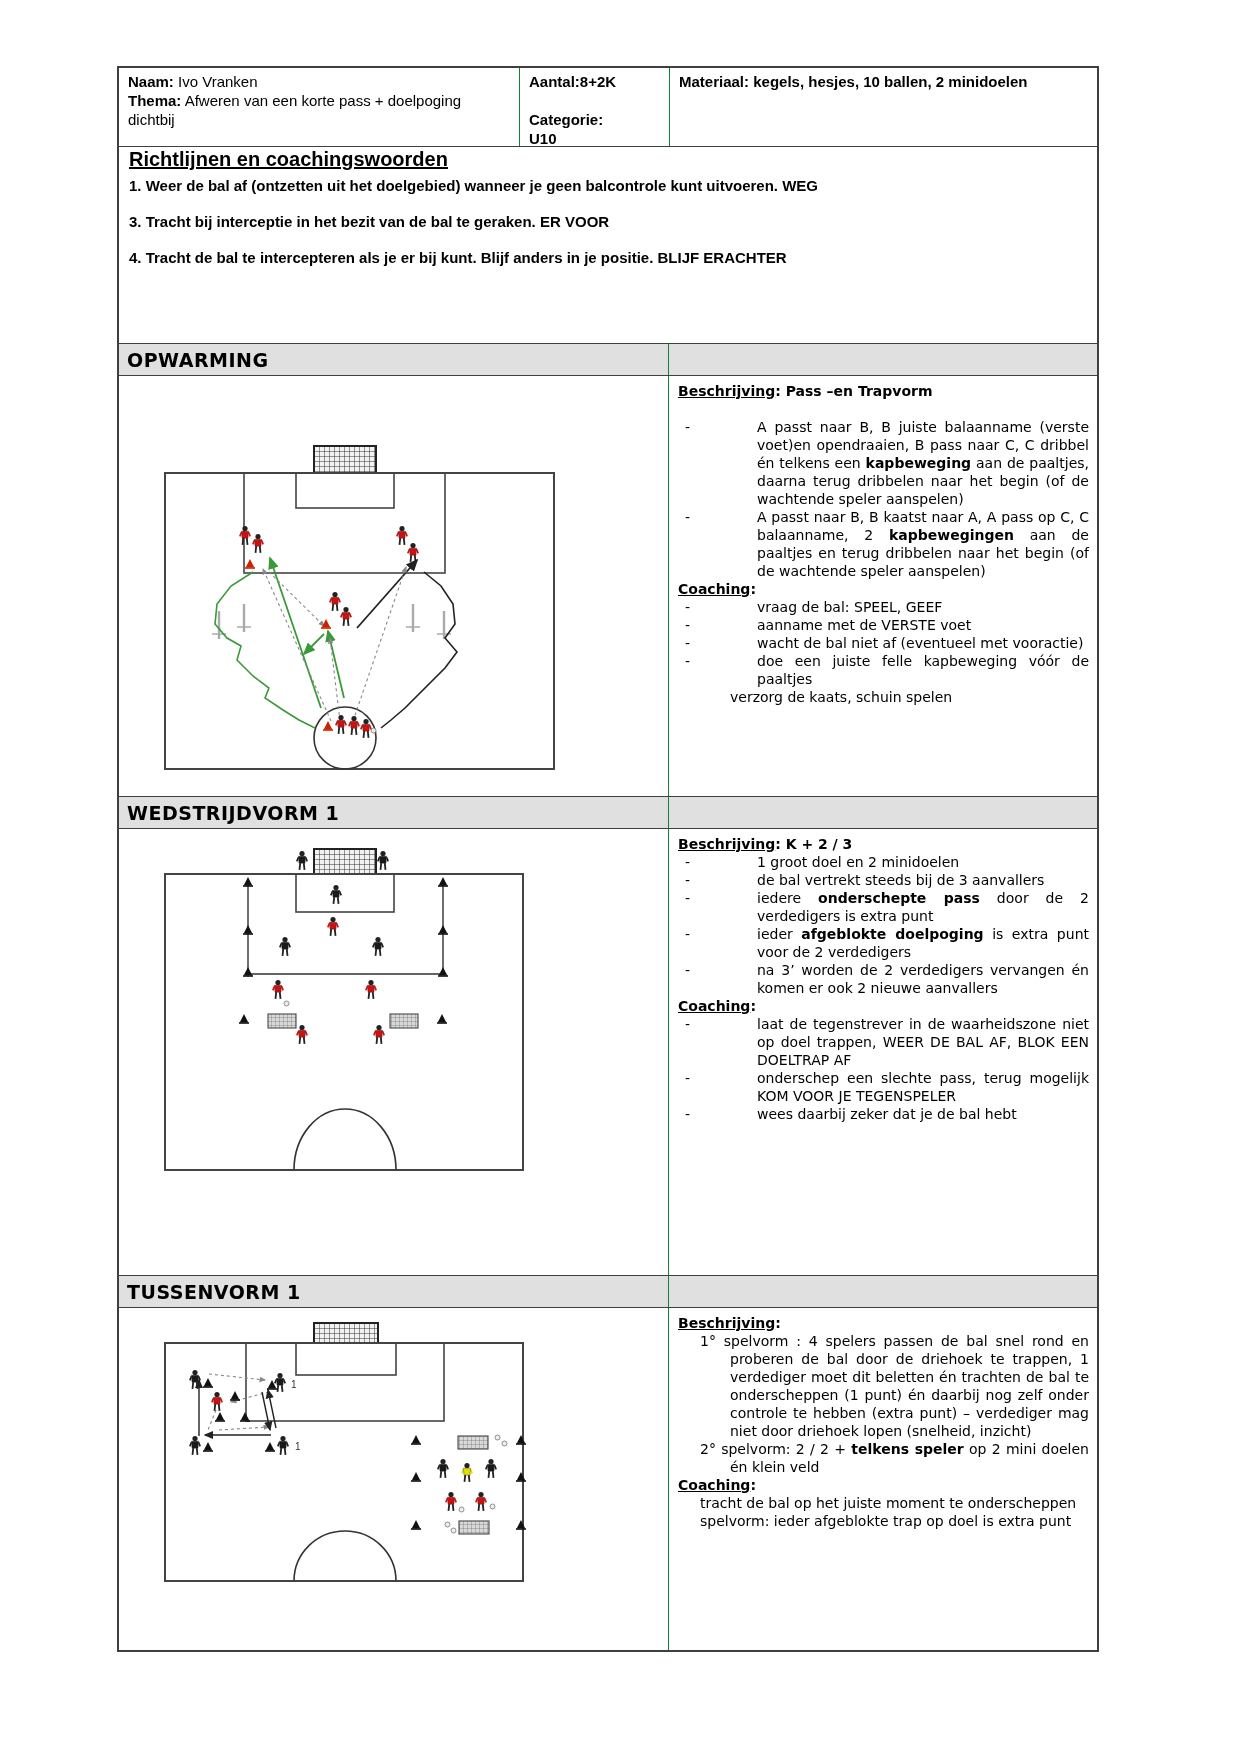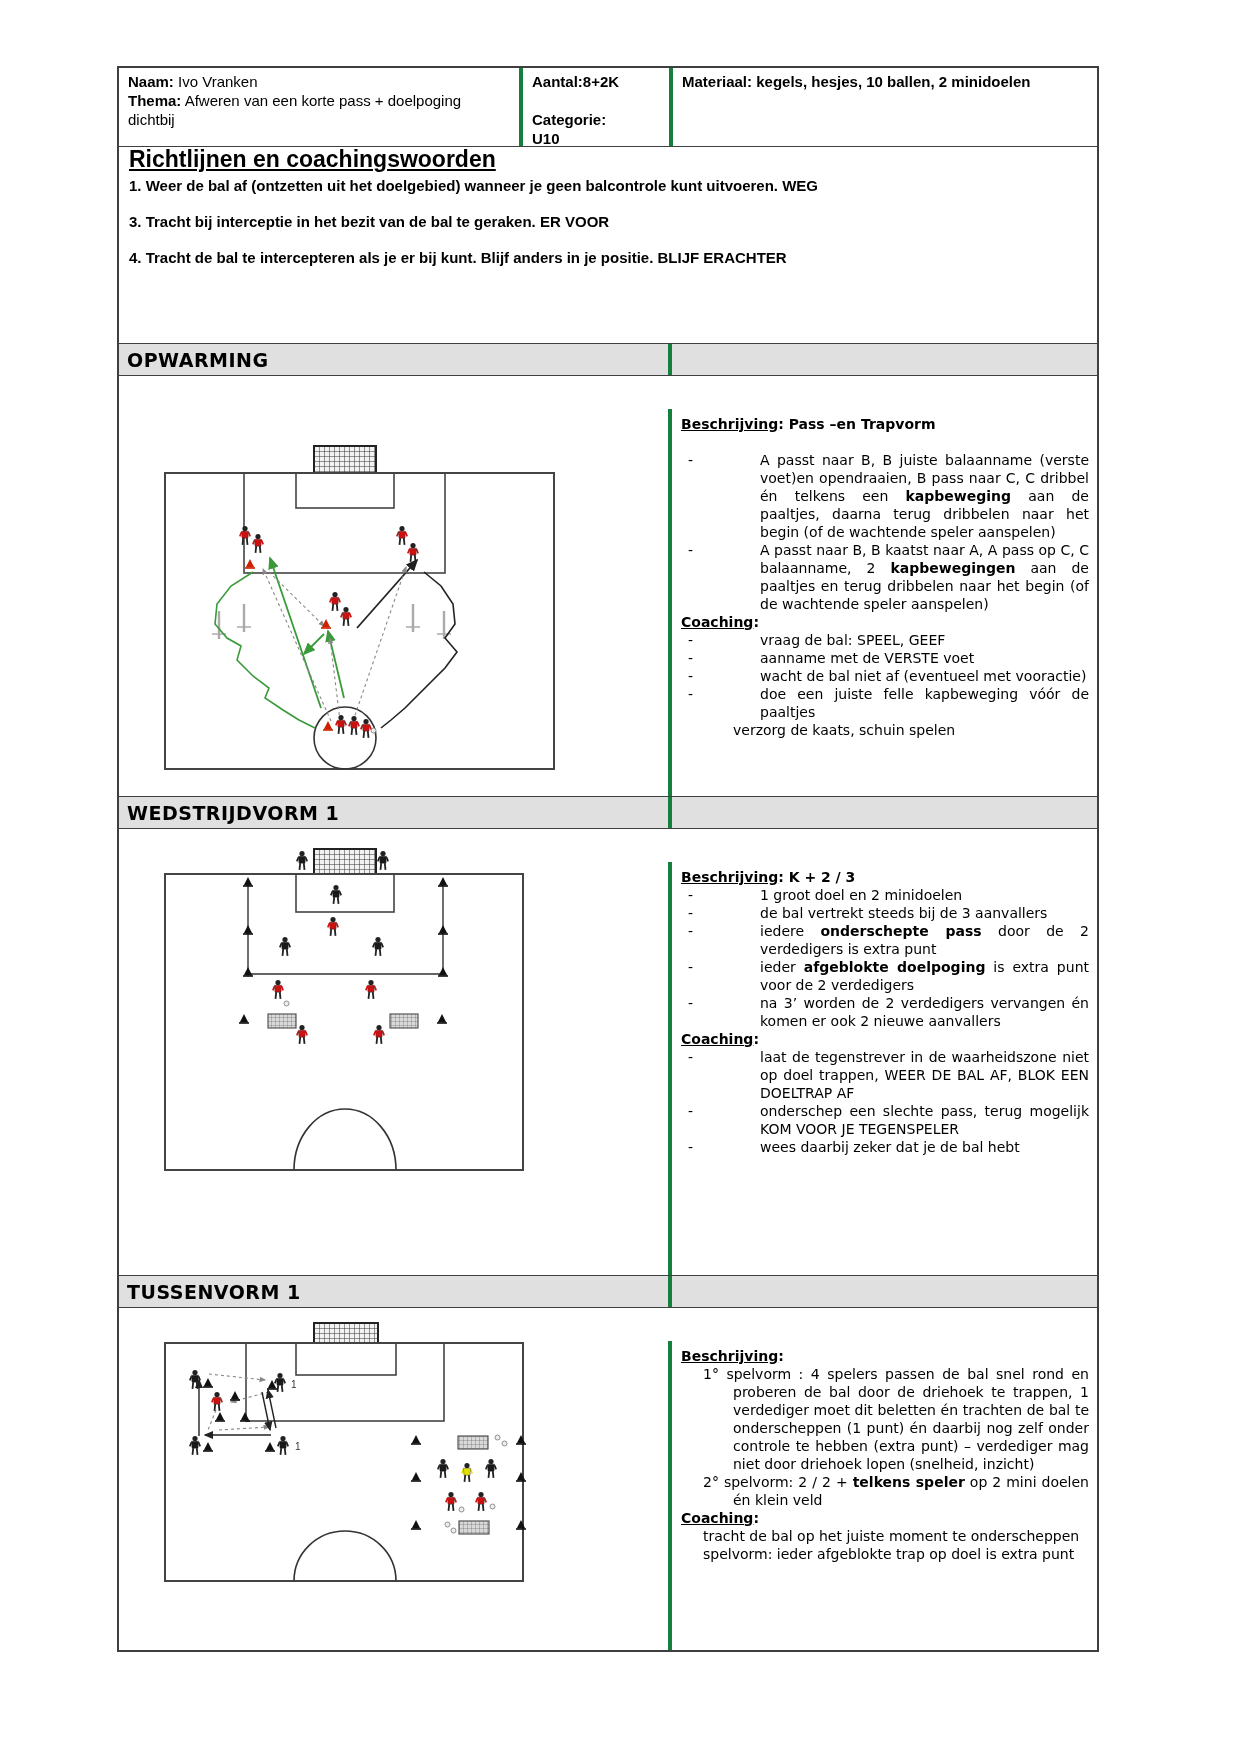--- a/index.html
+++ b/index.html
@@ -1,43 +1,43 @@
 <!DOCTYPE html>
 <html><head>
 <meta charset="utf-8">
 <style>
   html,body{margin:0;padding:0;background:#fff;}
   .page{position:relative;width:1241px;height:1754px;background:#fff;font-family:"Liberation Sans",sans-serif;color:#000;}
   .doc{position:absolute;left:117px;top:66px;width:982px;border:2px solid #3f3f3f;box-sizing:border-box;}
   .row{display:flex;box-sizing:border-box;border-top:1px solid #3f3f3f;}
   .row:first-child{border-top:none;}
-  .cell{box-sizing:border-box;border-left:4px solid #15803d;overflow:hidden;}
+  .cell{box-sizing:border-box;border-left:1px solid #15803d;overflow:hidden;}
   .cell:first-child{border-left:none;}
   
   .hrow{height:78px;}
   .hcell{padding:4px 9px;font-size:15px;line-height:19px;}
   .hc1{width:400px;}
   .hc2{width:150px;font-weight:bold;}
   .hc3{width:428px;font-weight:bold;}
   .b{font-weight:bold;}
   .ul{text-decoration:underline;}
   
   .rrow{height:197px;}
   .rcell{width:100%;padding:3px 10px;font-size:15px;line-height:19px;}
-  .rtitle{font-size:23px;font-weight:bold;text-decoration:underline;margin:0 0 7px 0;}
+  .rtitle{font-size:20px;font-weight:bold;text-decoration:underline;margin:0 0 7px 0;}
   .rcell .li{margin:0 0 17px 0;font-weight:bold;}
   
   .bar{height:32px;background:#ec4899;}
   .bar .cell{display:flex;align-items:center;background:#e0e0e0;}
   .barL{width:549px;}
   .barR{flex:1;}
   .bar-title{font-family:"DejaVu Sans",sans-serif;font-weight:bold;font-size:19px;padding-left:8px;letter-spacing:0.5px;}
   
   .crow .diag{width:549px;position:relative;background:#fff;}
-  .crow .desc{flex:1;padding:6px 8px 0 9px;font-family:"DejaVu Sans",sans-serif;font-size:14px;line-height:18px;text-align:justify;margin-top:33px;}
+  .crow .desc{flex:1;padding:6px 8px 0 9px;font-family:"DejaVu Sans",sans-serif;font-size:14px;line-height:18px;text-align:justify;}
   .h-op{height:421px;}
   .h-wv{height:447px;}
   .h-tv{height:343px;}
   .desc-head{margin:0;}
   .desc-head.gap{margin-bottom:18px;}
   .desc .li{margin:0;}
   .li{text-align:justify;}
   .li .dash{display:inline-block;text-align:left;}
   .li.i1{padding-left:79px;text-indent:-36px;}
   .li.i1 .dash{width:36px;}

